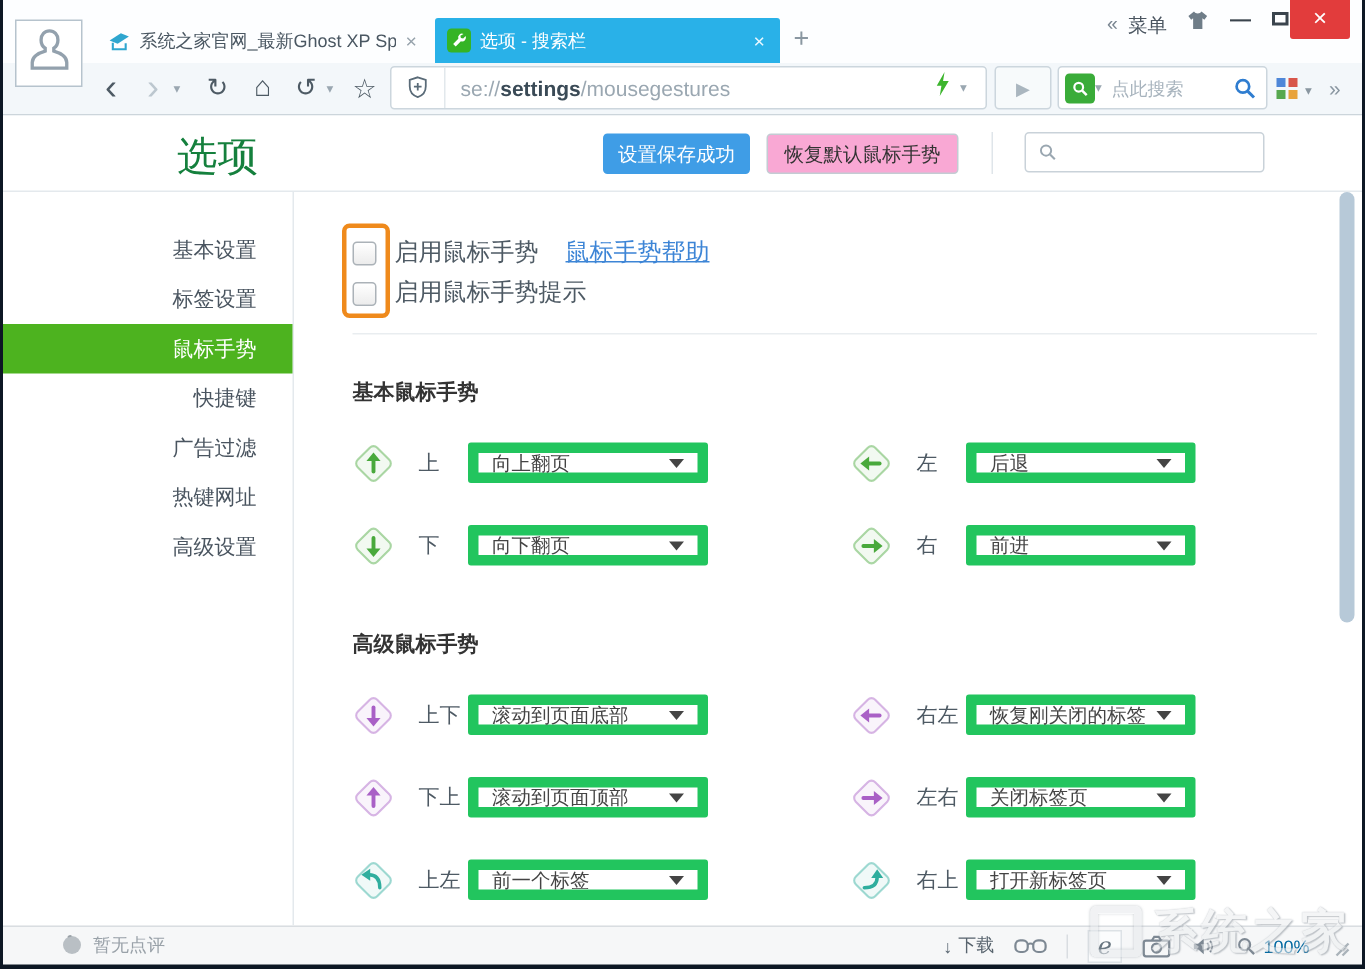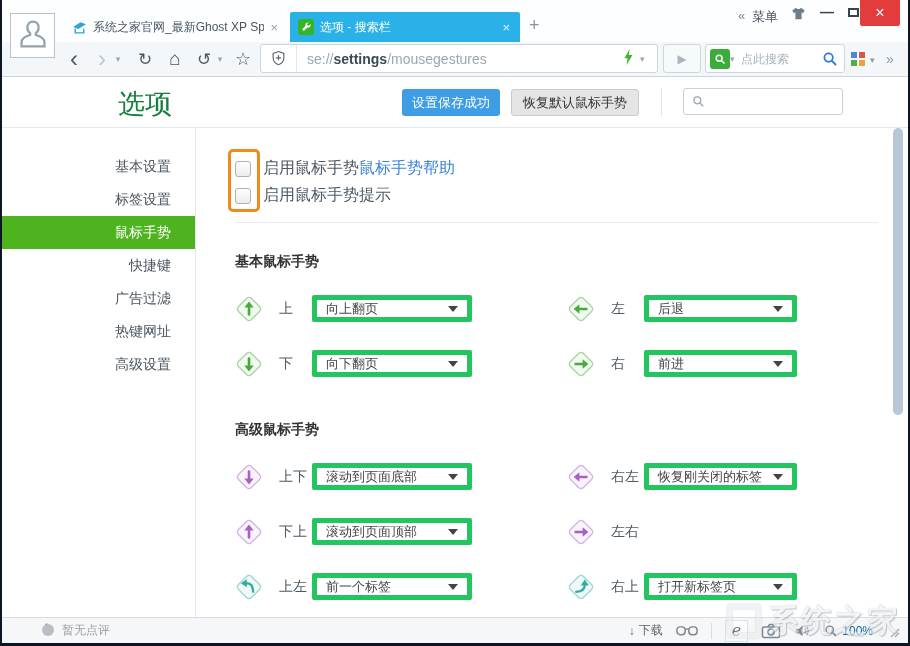--- a/index.html
+++ b/index.html
@@ -68,48 +68,48 @@
   .grid-btn { position:absolute; left:848px; top:9px; cursor:pointer; }
   .grid-caret { position:absolute; left:868px; top:13px; font-size:9px; color:#8a97a1; }
   .nav-overflow { position:absolute; left:884px; top:9px; font-size:14px; color:#8a97a1; cursor:pointer; }
   
   .content { position:absolute; top:77px; left:0; right:0; bottom:29px; background:#fff; }
   .page-title { position:absolute; left:116px; top:9px; font-size:27px; color:#15803d; }
   .btn-primary { position:absolute; left:400px; top:12px; height:27px; padding:0 10px;
     background:#3f9de6; color:#fff; font-size:13px; border-radius:3px; display:flex;
     align-items:center; cursor:pointer; }
   .btn-secondary { position:absolute; left:509px; top:12px; height:27px; padding:0 11px;
-    background:#e5e5e5; border:1px solid #c3ccd3; color:#333; font-size:13px; border-radius:3px;
+    background:#f9a8d4; border:1px solid #c3ccd3; color:#333; font-size:13px; border-radius:3px;
     display:flex; align-items:center; cursor:pointer; }
   .hdr-sep { position:absolute; left:659px; top:11px; width:1px; height:28px; background:#dfe5ea; }
   .hdr-search { position:absolute; left:681px; top:11px; width:160px; height:27px;
     border:1px solid #c9d2d9; border-radius:3px; display:flex; align-items:center; background:#fff; }
   .hdr-search input { flex:1; width:0; border:none; outline:none; font-size:12px; margin-left:6px;
     background:transparent; font-family:inherit; }
   .hdr-divider { position:absolute; top:50px; left:0; right:0; height:1px; background:#e4e9ed; }
   .body-wrap { position:absolute; top:51px; left:0; right:0; bottom:0; display:flex; overflow:hidden; }
   .sidebar { width:194px; border-right:1px solid #e4e9ed; padding-top:22px; flex:none; }
   .side-item { height:33px; line-height:33px; text-align:right; padding-right:24px; font-size:14px;
     color:#4a5560; cursor:pointer; }
   .side-item.active { background:#4db31f; color:#fff; }
   .main { flex:1; position:relative; }
   .enable-group { position:relative; margin:27px 0 0 39px; width:430px; }
   .enable-outline { position:absolute; left:-7px; top:-6px; width:32px; height:63px;
     border:3px solid #ef8a1c; border-radius:5px; pointer-events:none; }
   .cb-row { display:flex; align-items:center; height:27px; font-size:16px; color:#4e5a64; }
   .checkbox { width:16px; height:16px; border:1px solid #abb2b8; border-radius:3px;
     background:linear-gradient(#fff,#ececec); margin-right:12px; flex:none; cursor:pointer; }
-  .help-link { color:#3d85d6; cursor:pointer; }
+  .help-link { margin-left:18px; color:#3d85d6; text-decoration:underline; cursor:pointer; }
   .group-divider { height:1px; background:#e9edf0; margin:13px 30px 0 39px; }
   .section-title { margin:30px 0 0 39px; font-size:14px; font-weight:bold; color:#333; }
   .gesture-grid { display:grid; grid-template-columns:332px auto; margin:10px 0 0 39px; }
   .grow { display:flex; align-items:center; height:55px; }
   .gicon { width:28px; height:28px; margin-right:16px; flex:none; }
   .gdir { min-width:33px; font-size:14px; color:#4e5a64; }
-  .dropdown { height:27px; border:5px solid #22c55e; border-radius:2px; background:#fff;
+  .dropdown { height:27px; border:7px solid #22c55e; border-radius:2px; background:#fff;
     display:flex; align-items:center; padding:0 9px; font-size:13px; color:#444; cursor:pointer; }
   .w160 { width:160px; } .w152 { width:153px; }
   .dd-caret { margin-left:auto; width:0; height:0; border-left:5px solid transparent;
     border-right:5px solid transparent; border-top:6px solid #444; }
   .scroll-thumb { position:absolute; right:5px; top:128px; width:10px; height:287px;
     background:#b7c9d8; border-radius:6px; z-index:8; cursor:pointer; }
   
   .statusbar { position:absolute; left:0; right:0; bottom:3px; height:26px; background:#f6f7f8;
     border-top:1px solid #d9dde1; display:flex; align-items:center; font-size:12px; color:#9aa2a9;padding-left:26px; }
   .review { display:flex; align-items:center; margin-left:12px; gap:6px; }
@@ -384,20 +384,24 @@
         </div>
         <div class="grow">
           <span class="gicon"><svg viewBox="0 0 28 28" width="28" height="28">
                 <rect x="4.8" y="4.8" width="18.4" height="18.4" rx="3.5" transform="rotate(45 14 14)" fill="#a960c6" fill-opacity="0.07" stroke="#a960c6" stroke-opacity="0.45" stroke-width="1.4"></rect>
                 <g transform="rotate(90 14 14)">
                   <path d="M14 12 L14 19.4" stroke="#a960c6" stroke-width="2.6" stroke-linecap="round" fill="none"></path>
                   <path d="M14 6.6 L9.3 12.4 L18.7 12.4 Z" fill="#a960c6"></path>
                 </g>
               </svg></span>
           <span class="gdir">左右</span>
+          <div class="dropdown w152">
+              <span>关闭标签页</span>
+              <span class="dd-caret"></span>
+            </div>
         </div>
         <div class="grow">
           <span class="gicon"><svg viewBox="0 0 28 28" width="28" height="28">
                 <rect x="4.8" y="4.8" width="18.4" height="18.4" rx="3.5" transform="rotate(45 14 14)" fill="#2fae9e" fill-opacity="0.07" stroke="#2fae9e" stroke-opacity="0.45" stroke-width="1.4"></rect>
                 <path d="M18.2 18.8 C18.2 12.5 15.5 10.2 11 10.2" stroke="#2fae9e" stroke-width="2.3" fill="none" stroke-linecap="round"></path>
                 <path d="M11.8 6.2 L5.9 10.2 L11.8 14.2 Z" fill="#2fae9e"></path>
               </svg></span>
           <span class="gdir">上左</span>
           <div class="dropdown w160">
               <span>前一个标签</span>

